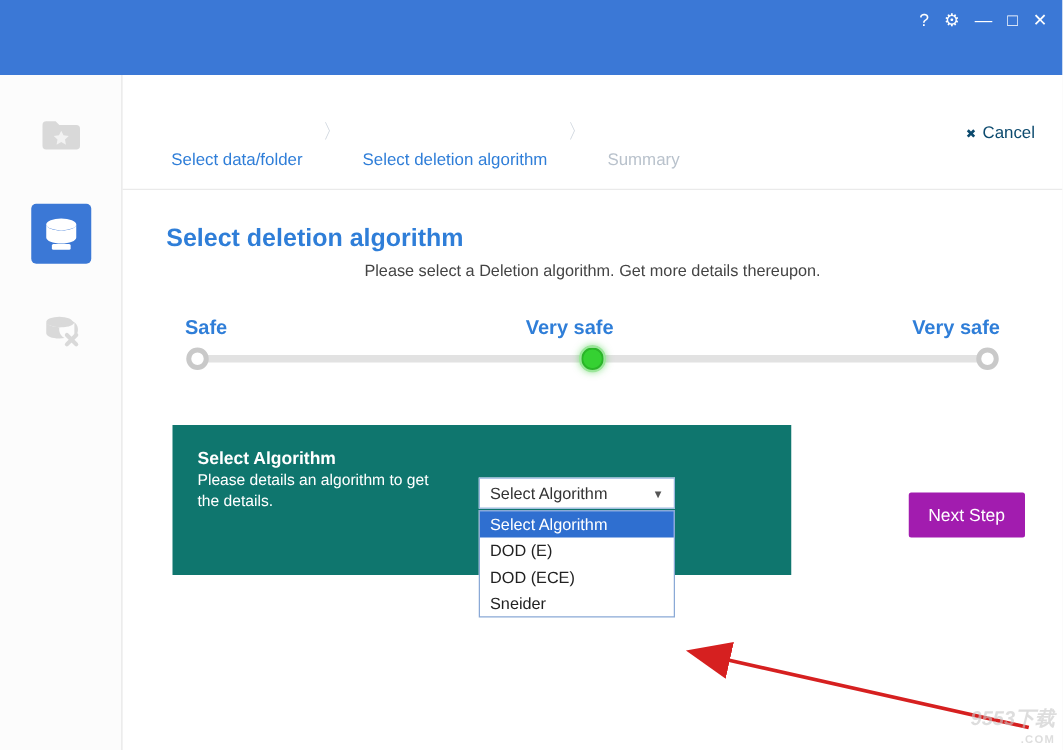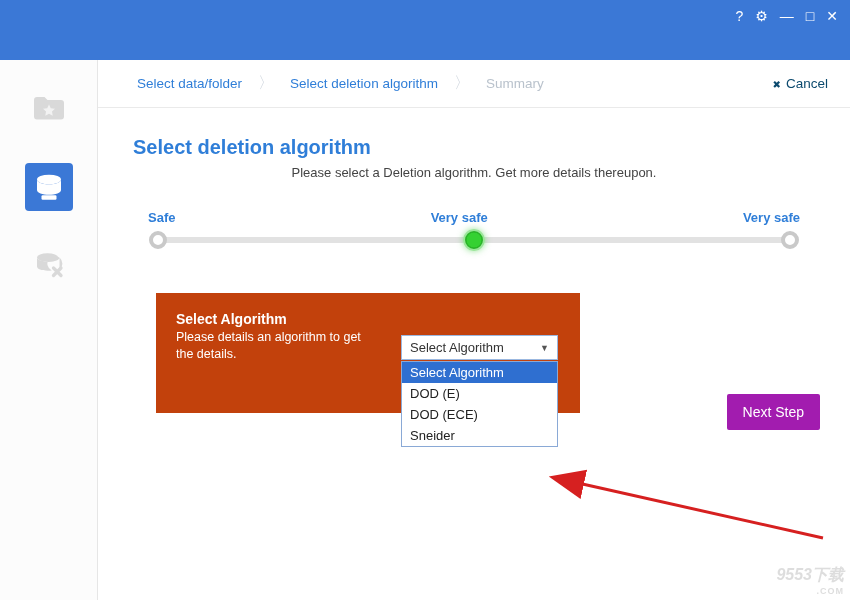--- a/index.html
+++ b/index.html
@@ -12,40 +12,40 @@
 .main { display: flex; height: calc(100% - 60px); background: white; }
 
 .sidebar { width: 97px; background: #fcfcfc; display: flex; flex-direction: column; align-items: center; padding-top: 25px; gap: 30px; }
 .side-item { width: 48px; height: 48px; display: flex; align-items: center; justify-content: center; border-radius: 4px; }
 .side-item.active { background: #3b78d6; }
 .side-item svg { width: 36px; height: 36px; }
 
 .content { flex: 1; border-left: 1px solid #e6e6e6; display: flex; flex-direction: column; }
 
 .breadcrumb { display: flex; align-items: center; padding: 12px 25px; border-bottom: 1px solid #eaeaea; font-size: 13.5px; position: relative; }
-.crumb { color: #2f7ed8; padding: 4px 14px; position: relative; cursor: pointer; white-space: nowrap; }
+.crumb { color: #2f7ed8; padding: 4px 14px; position: relative; cursor: pointer; white-space: nowrap; margin-top: 44px; }
 .crumb.passive { color: #b9c2cc; }
 .crumb-sep { color: #cfd6de; font-size: 16px; padding: 0 2px; }
 .cancel { position: absolute; right: 22px; color: #0c4a6e; cursor: pointer; font-size: 13.5px; }
 .cancel::before { content: "✖"; font-size: 10px; margin-right: 5px; }
 
 .page { padding: 28px 35px; position: relative; flex: 1; }
 .page-title { color: #2f7ed8; font-size: 20px; font-weight: 600; margin-bottom: 6px; }
 .page-sub { color: #444; font-size: 13px; margin-bottom: 30px; text-align: center; }
 
 .slider-row { position: relative; margin: 0 15px 50px 15px; }
 .slider-labels { display: flex; justify-content: space-between; margin-bottom: 12px; }
-.slider-labels span { color: #2f7ed8; font-weight: 700; font-size: 13px; }
+.slider-labels span { color: #2f7ed8; font-weight: 700; font-size: 16px; }
 .slider-track { height: 6px; background: #e2e2e2; border-radius: 3px; position: relative; margin: 0 10px; }
 .slider-dot { position: absolute; top: 50%; width: 18px; height: 18px; border: 4px solid #c9c9c9; background: white; border-radius: 50%; transform: translate(-50%, -50%); }
 .slider-dot.left { left: 0; }
 .slider-dot.right { left: 100%; }
 .slider-dot.mid { left: 50%; width: 22px; height: 22px; background: radial-gradient(circle, #35d132 55%, #2ab528 60%); border: 2px solid #9be69a; box-shadow: 0 0 6px rgba(50,200,50,0.5); }
 
-.alg-panel { background: #c2410c; width: 424px; padding: 18px 20px 50px 20px; color: white; position: relative; margin-left: 23px; }
+.alg-panel { background: #0f766e; width: 495px; padding: 18px 20px 50px 20px; color: white; position: relative; margin-left: 5px; }
 .alg-head { font-size: 14px; font-weight: 700; }
 .alg-sub { font-size: 12.5px; margin-top: 2px; line-height: 1.35; max-width: 200px; }
 
 .select-box { position: absolute; top: 42px; left: 245px; width: 157px; }
 .select-current { background: white; color: #333; font-size: 13px; padding: 4px 8px; border: 1px solid #9bb8e0; display: flex; justify-content: space-between; align-items: center; cursor: pointer; }
 .select-caret { font-size: 9px; color: #555; }
 .select-list { background: white; border: 1px solid #8aa9d6; margin-top: 1px; }
 .select-opt { color: #222; font-size: 13px; padding: 3px 8px; cursor: pointer; }
 .select-opt.selected { background: #2f6fd0; color: white; }
 

